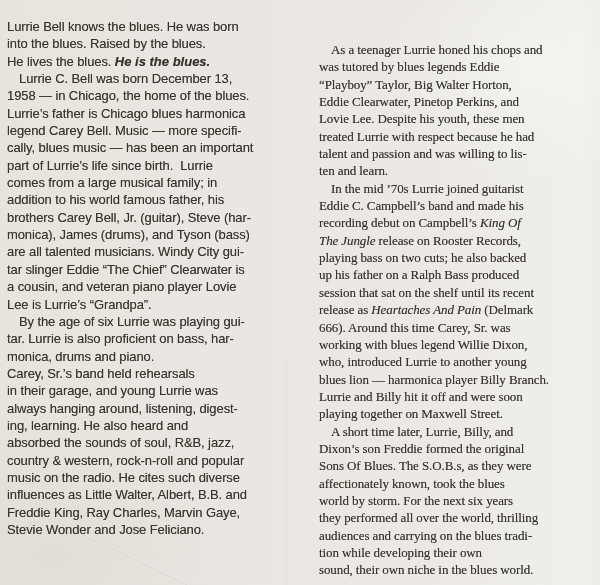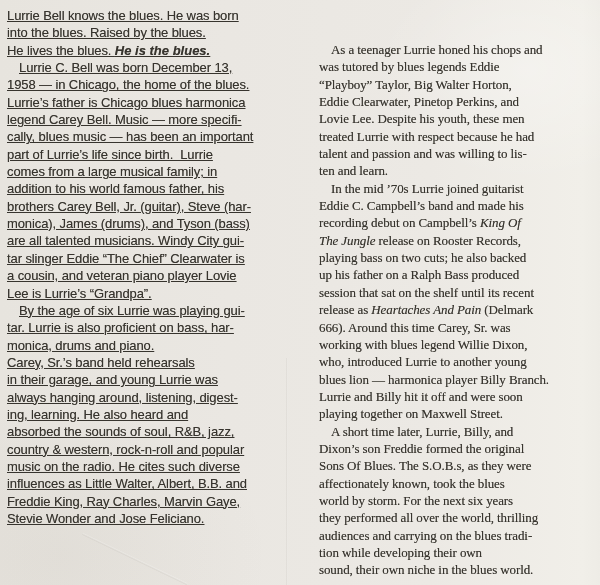--- a/index.html
+++ b/index.html
@@ -25,21 +25,21 @@
     background:linear-gradient(rgba(255,255,255,0.30),rgba(100,92,80,0.10));
   }
   .col{
     position:absolute;
     font-size:13px;line-height:17.35px;
     color:#37342e;
     letter-spacing:-0.1px;
     white-space:pre;
     text-shadow:0 0 0.5px rgba(55,52,46,0.55);
   }
-  .col-left{left:7px;top:7px;width:292px;text-decoration:underline;}
+  .col-left{left:7px;top:18px;width:292px;}
   .col-right{left:319px;top:41px;width:281px;font-family:Liberation Serif, serif;}
   .line{height:17.35px;overflow:visible;}
   .line.indent{padding-left:12px;}
   .seg-bi{font-weight:bold;font-style:italic;letter-spacing:0;text-align:center;}
   .seg-i{font-style:italic;text-align:center;}
 </style>
 </head>
 <body>
 
 <div class="paper"></div>

